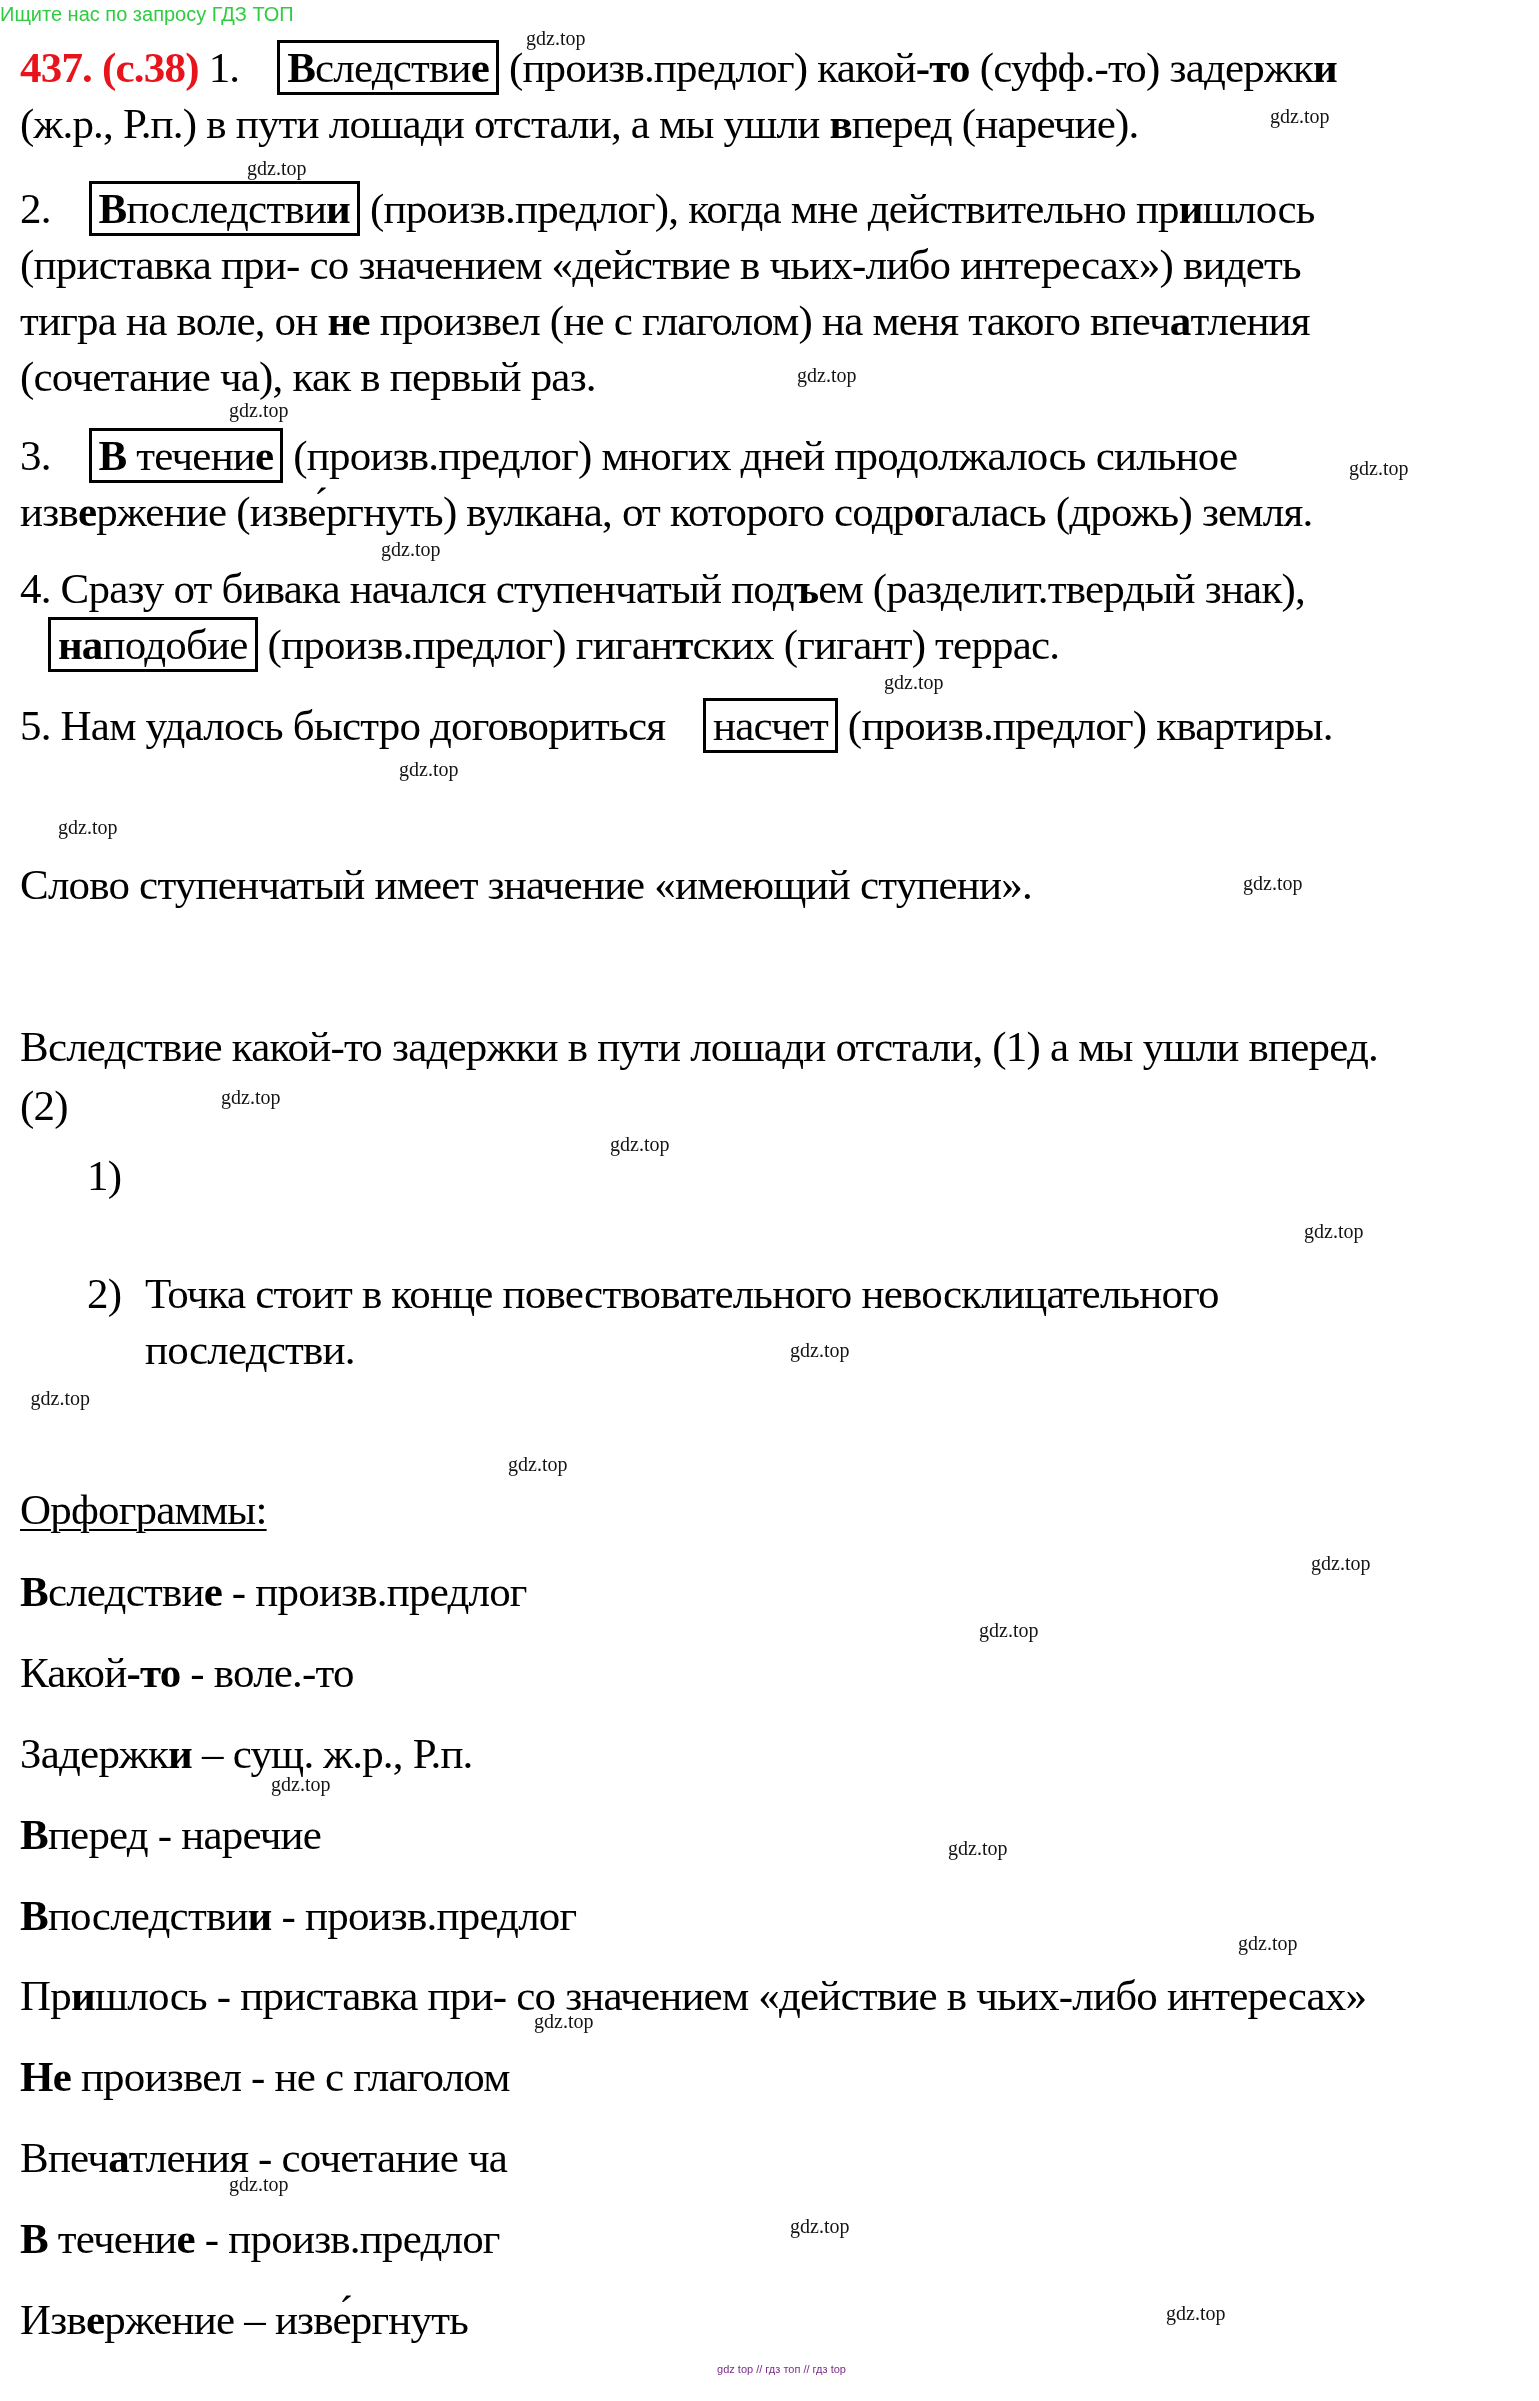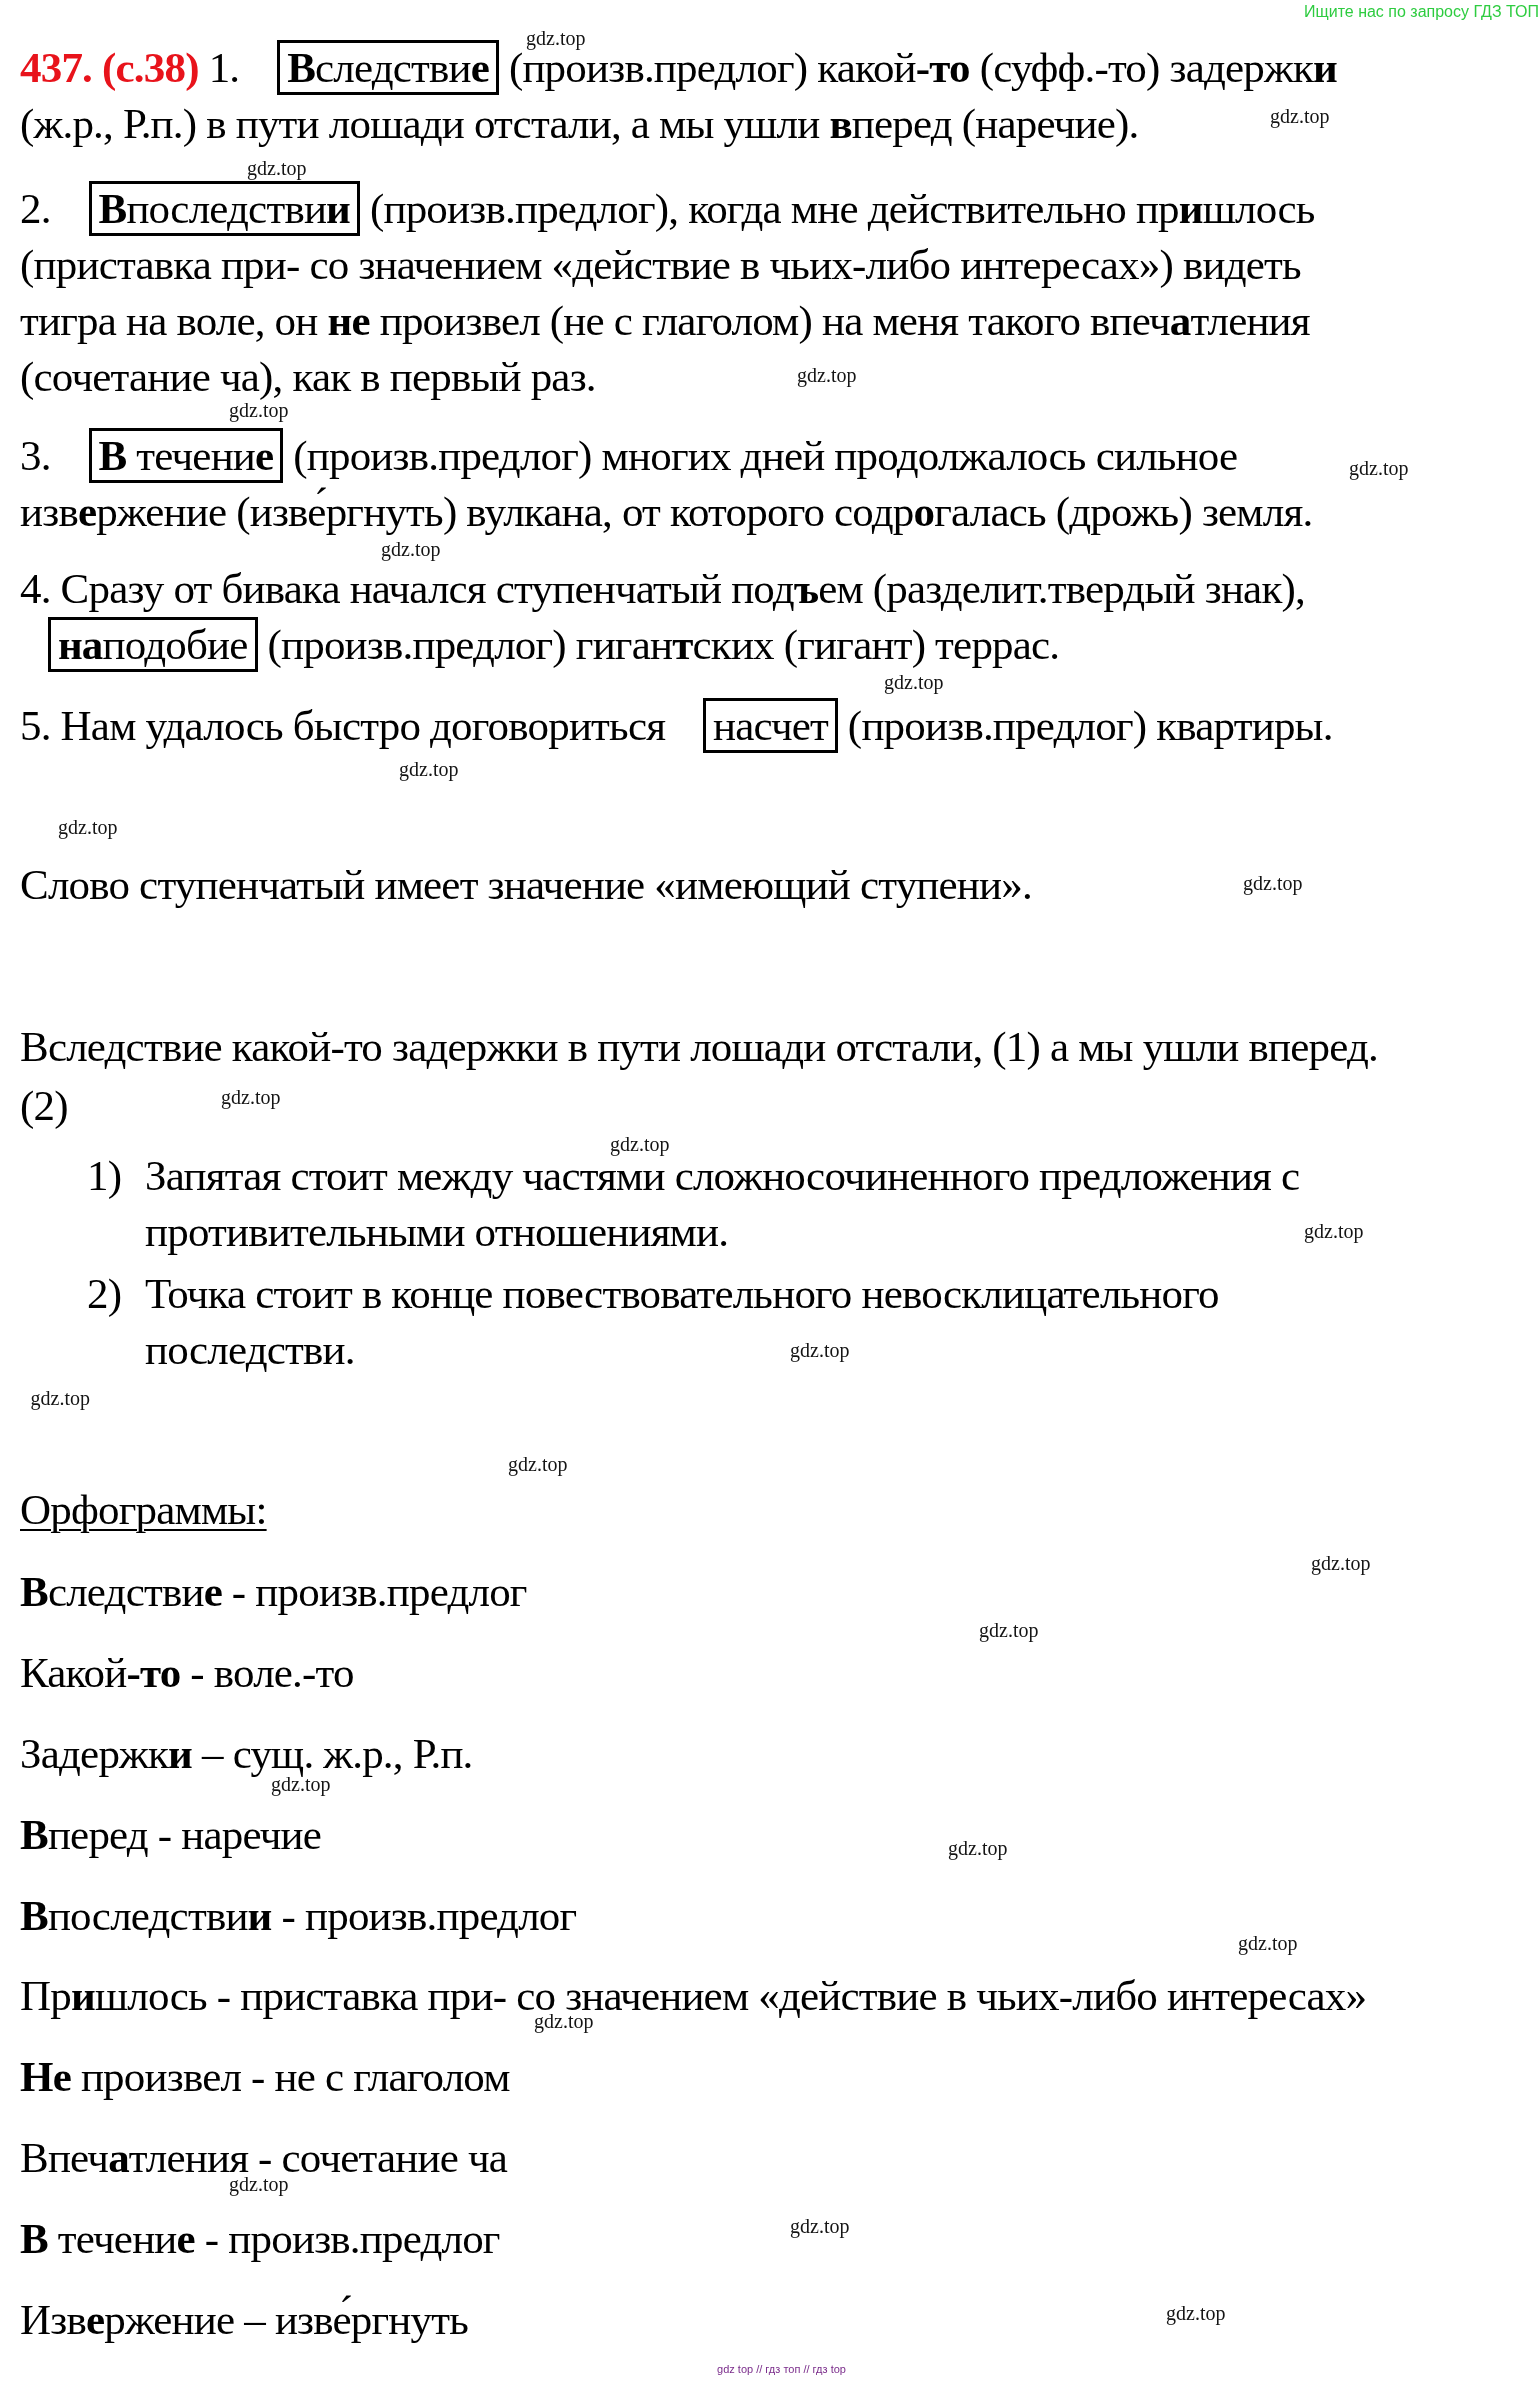--- a/index.html
+++ b/index.html
@@ -2,23 +2,23 @@
 <html style="font-size:12.2px"><head>
 <meta charset="utf-8">
 <style>
   html,body{margin:0;padding:0;}
   body{
     width:1539px;height:2401px;position:relative;background:#ffffff;
     overflow:hidden;
     font-family:"Liberation Serif","DejaVu Serif",serif;color:#000;
   }
   .promo{
-    position:absolute;top:3px;left:0;width:100%;text-align:right;
+    position:absolute;top:3px;left:0;width:100%;text-align:left;
     font-family:"Liberation Sans","DejaVu Sans",sans-serif;
-    font-size:16px;letter-spacing:0px;
+    font-size:20px;letter-spacing:0px;
   }
   .para{
     position:absolute;left:20px;font-size:43px;line-height:56px;
     letter-spacing:-0.8px;white-space:nowrap;color:#000;
   }
   .para .b{font-weight:bold;}
   .para .r{color:#e8131b;font-family:Liberation Serif, serif;}
   .para .u{text-decoration:underline;text-decoration-thickness:2.3px;text-underline-offset:5.3px;}
   .wbox{border:3.8px solid #000;padding:0.8px 6.9px;margin-left:28px;}
   .reason{left:87px;padding-left:58px;}
@@ -45,21 +45,21 @@
 <div class="para" style="top:428px"><span>3. </span><span class="wbox"><span class="b">В</span><span> течени</span><span class="b">е</span></span><span> (произв.предлог) многих дней продолжалось сильное</span><br><span>изв</span><span class="b">е</span><span>ржение (изве́ргнуть) вулкана, от которого содр</span><span class="b">о</span><span>галась (дрожь) земля.</span></div>
 <div class="para" style="top:561px"><span>4. Сразу от бивака начался ступенчатый под</span><span class="b">ъ</span><span>ем (разделит.твердый знак),</span><br><span class="wbox"><span class="b">на</span><span>подобие</span></span><span> (произв.предлог) гиган</span><span class="b">т</span><span>ских (гигант) террас.</span></div>
 <div class="para" style="top:698px"><span>5. Нам удалось быстро договориться </span><span class="wbox"><span>насчет</span></span><span> (произв.предлог) квартиры.</span></div>
 
 <div class="para" style="top:857px"><span>Слово ступенчатый имеет значение «имеющий ступени».</span></div>
 
 <div class="para" style="top:1019px"><span>Вследствие какой-то задержки в пути лошади отстали, (1) а мы ушли вперед.</span></div>
 <div class="para" style="top:1078px"><span>(2)</span></div>
 
 <div class="para reason" style="top:1148px">
-  <span class="num">1)</span><span><span>Запятая стоит между частями сложносочиненного предложения с</span><br><span>противительными отношениями.</span></span>
+  <span class="num">1)</span>
 </div>
 <div class="para reason" style="top:1266px">
   <span class="num">2)</span><span><span>Точка стоит в конце повествовательного невосклицательного</span><br><span>последстви.</span></span>
 </div>
 
 <div class="para" style="top:1482px"><span class="u">Орфограммы:</span></div>
 <div class="para" style="top:1564px"><span class="b">В</span><span>следстви</span><span class="b">е</span><span> - произв.предлог</span></div>
 <div class="para" style="top:1645px"><span>Какой</span><span class="b">-то</span><span> - воле.-то</span></div>
 <div class="para" style="top:1726px"><span>Задержк</span><span class="b">и</span><span> – сущ. ж.р., Р.п.</span></div>
 <div class="para" style="top:1807px"><span class="b">В</span><span>перед - наречие</span></div>

